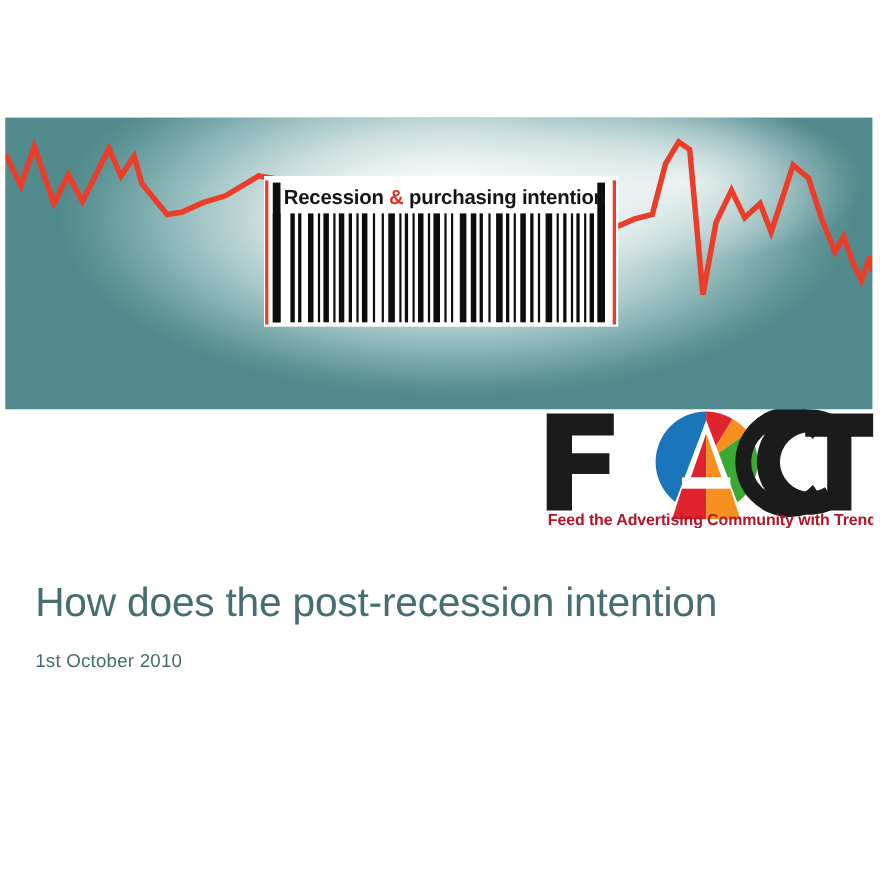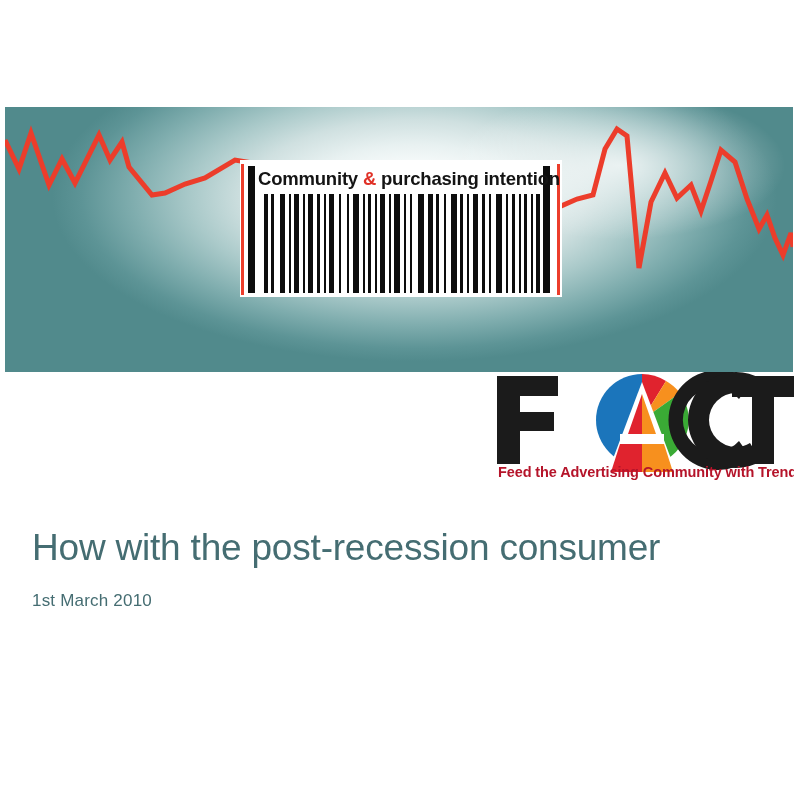--- a/index.html
+++ b/index.html
@@ -218,21 +218,21 @@
         <div class="bar" style="left: 272px; width: 3px; top: 34px; background: rgb(13, 13, 13);"></div>
         <div class="bar" style="left: 279px; width: 2px; top: 34px; background: rgb(13, 13, 13);"></div>
         <div class="bar" style="left: 284px; width: 3px; top: 34px; background: rgb(13, 13, 13);"></div>
         <div class="bar" style="left: 291px; width: 2px; top: 34px; background: rgb(13, 13, 13);"></div>
         <div class="bar" style="left: 296px; width: 4px; top: 34px; background: rgb(13, 13, 13);"></div>
         <div class="bar guard" style="left: 8px; width: 7px; background: rgb(13, 13, 13);"></div>
         <div class="bar guard" style="left: 303px; width: 7px; background: rgb(13, 13, 13);"></div>
       </div>
 
     <div class="barcode-title">
-      <span>Community </span><span class="amp">&amp;</span><span> purchasing intention</span>
+      <span>Recession </span><span class="amp">&amp;</span><span> purchasing intention</span>
     </div>
   </div>
 
   <div class="logo">
     <svg width="302" height="108" viewBox="0 0 302 108">
 
       <g>
         <path d="M5,4 L66,4 L66,24 L28,24 L28,40 L62,40 L62,59 L28,59 L28,92 L5,92 Z" fill="#1b1b1b"></path>
       </g>
 
@@ -263,18 +263,18 @@
       <g>
         <path d="M240,4 L302,4 L302,25 L282,25 L282,92 L260,92 L260,25 L240,25 Z" fill="#1b1b1b"></path>
       </g>
 
       <text x="6" y="105" font-family="Liberation Sans, sans-serif" font-size="14.5" font-weight="bold" letter-spacing="-0.1" fill="#b5142a">Feed the Advertising Community with Trends</text>
     </svg>
   </div>
 
   <div class="title-block">
     <h1 class="slide-title">
-      <span>How with the post-recession consumer</span><br>
+      <span>How does the post-recession intention</span><br>
     </h1>
-    <p class="slide-date">1st March 2010</p>
+    <p class="slide-date">1st October 2010</p>
   </div>
 
 </div>
 
 </body></html>

